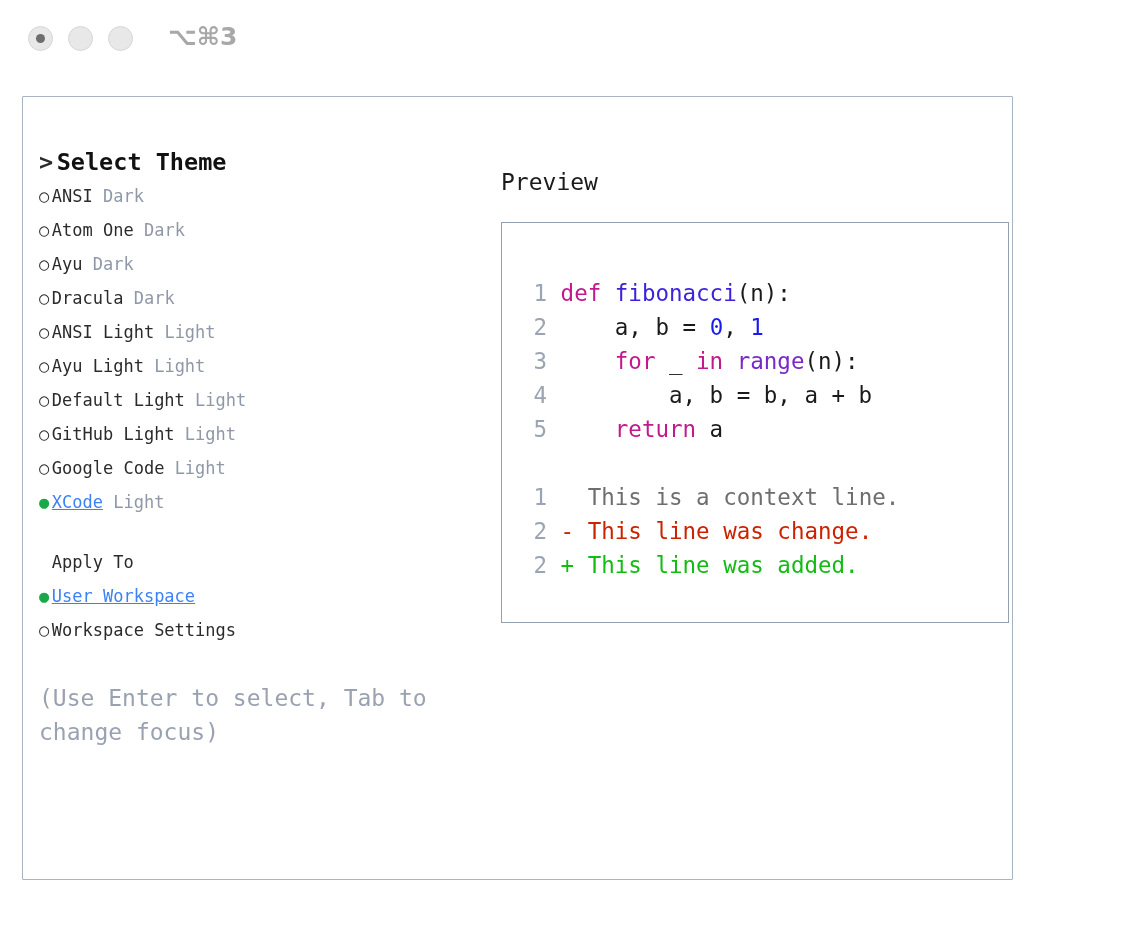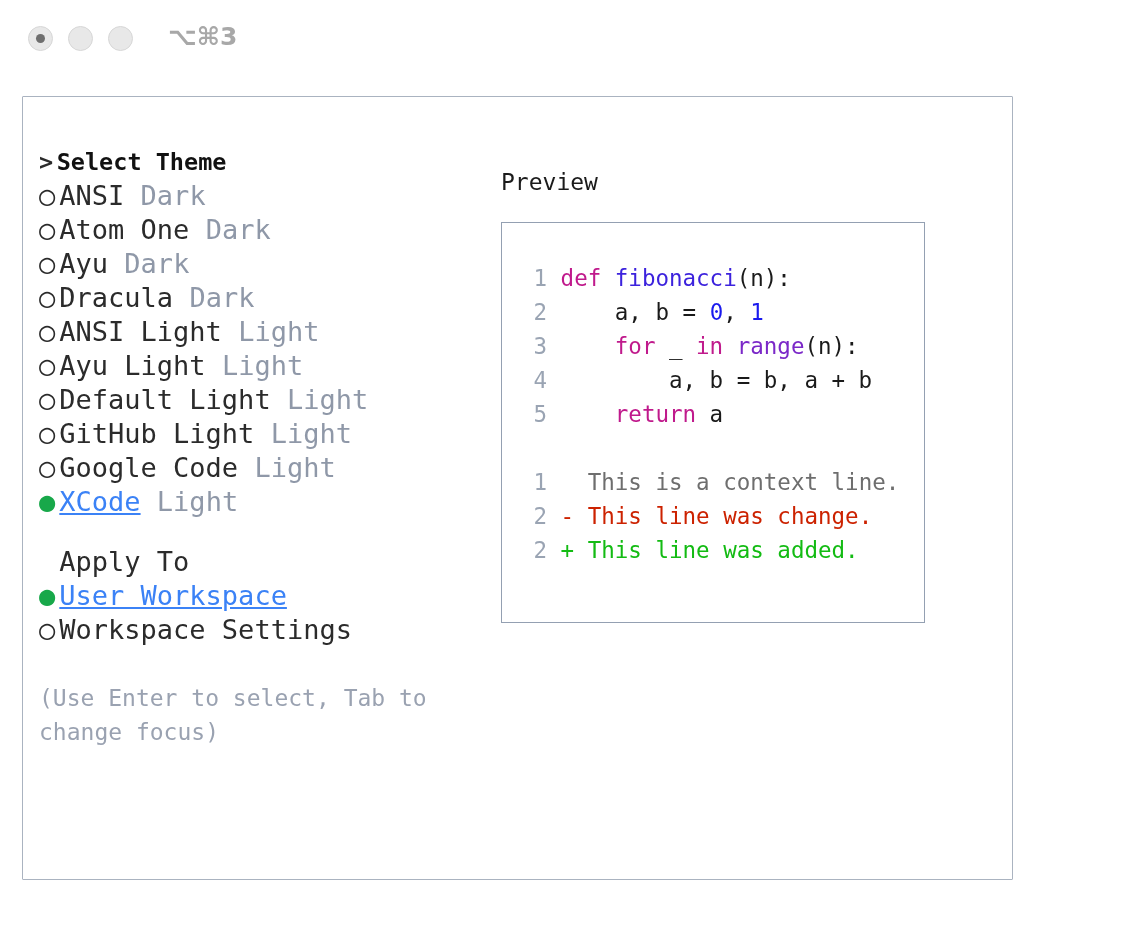--- a/index.html
+++ b/index.html
@@ -85,21 +85,21 @@
 
   
   #left-col {
     position: absolute;
     left: 16px;
     top: 48px;
     width: 450px;
   }
   .mline {
     font-family: "DejaVu Sans Mono", "Liberation Mono", monospace;
-    font-size: 27px;
+    font-size: 17px;
     line-height: 34px;
     white-space: pre;
     color: #2b2b2b;
   }
   .mline.header {
     font-weight: bold;
     color: #111111;
     font-size: 23.5px;
   }
   .marker {
@@ -134,26 +134,26 @@
   }
   #preview-title {
     font-family: "DejaVu Sans Mono", "Liberation Mono", monospace;
     font-size: 23px;
     line-height: 34px;
     color: #1b1b1b;
     white-space: pre;
   }
   #preview-box {
     margin-top: 23px;
-    width: 424px;
+    width: 508px;
     height: 401px;
     border: 1.6px solid #94a0b2;
     box-sizing: border-box;
     background: #ffffff;
-    padding: 38px 0 0 18px;
+    padding: 53px 0 0 18px;
   }
   .code-line {
     font-family: "DejaVu Sans Mono", "Liberation Mono", monospace;
     font-size: 22.5px;
     line-height: 34px;
     white-space: pre;
     color: #1a1a1a;
   }
   .ln {
     display: inline-block;

